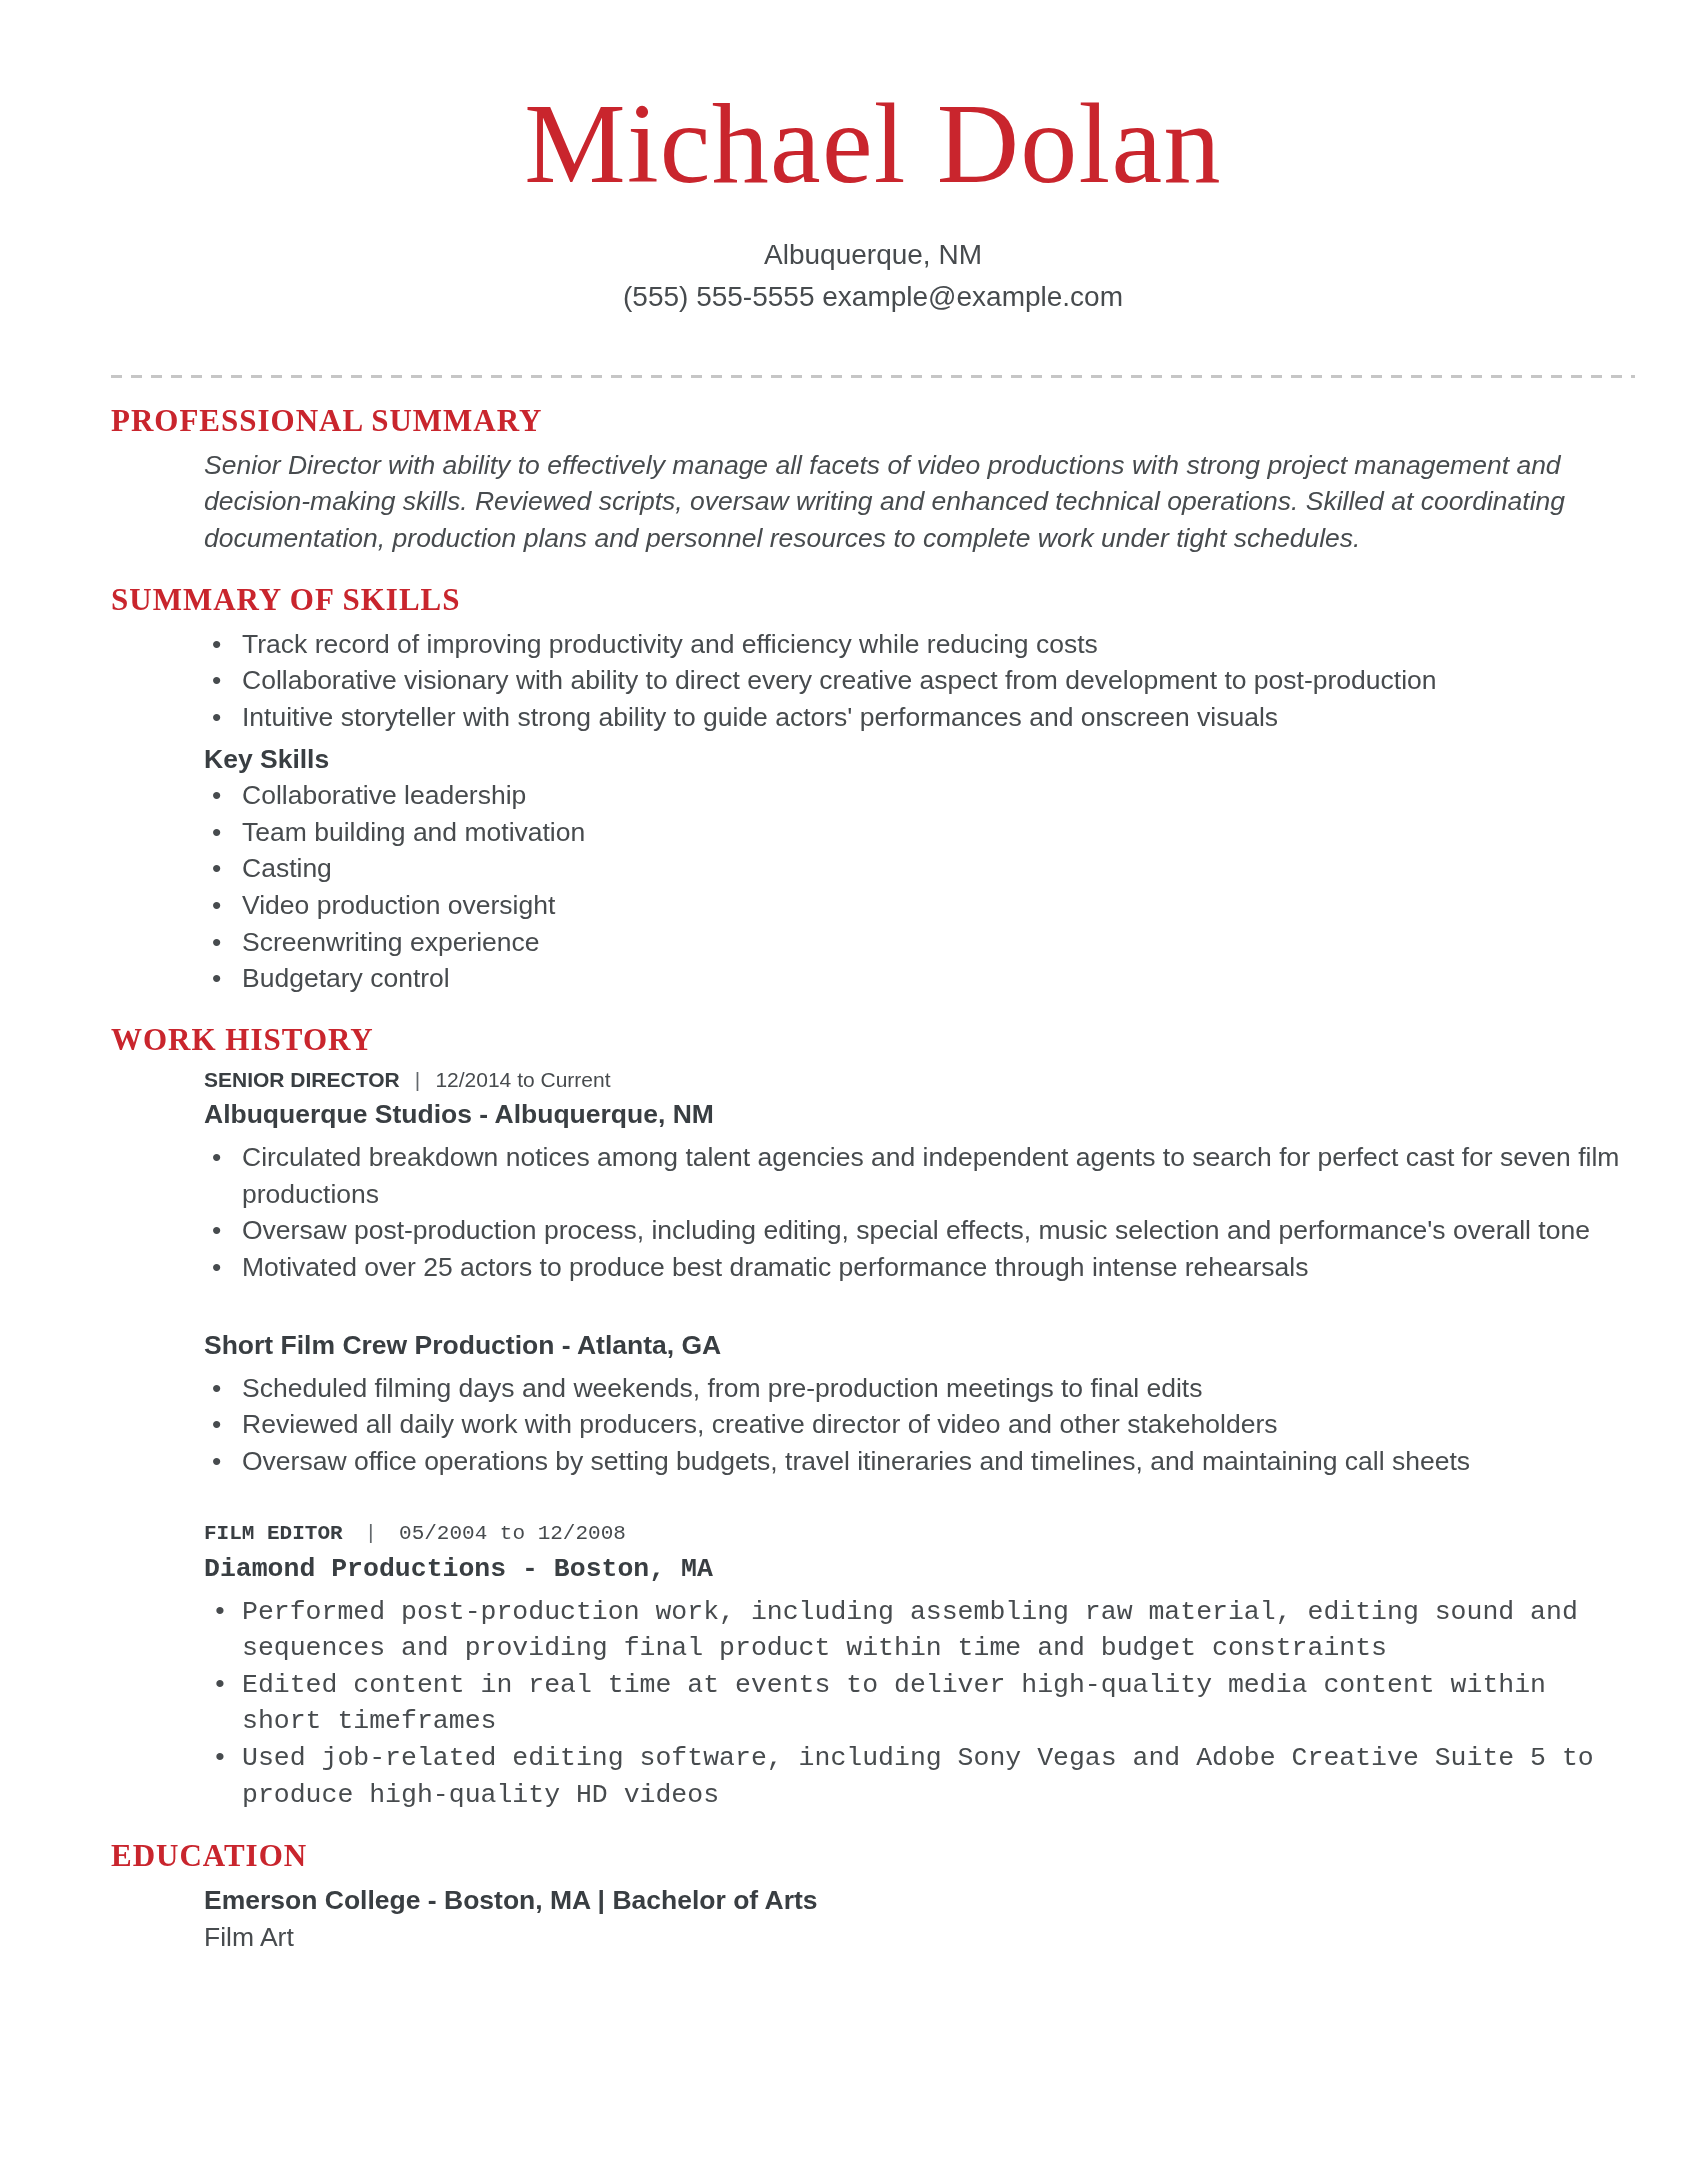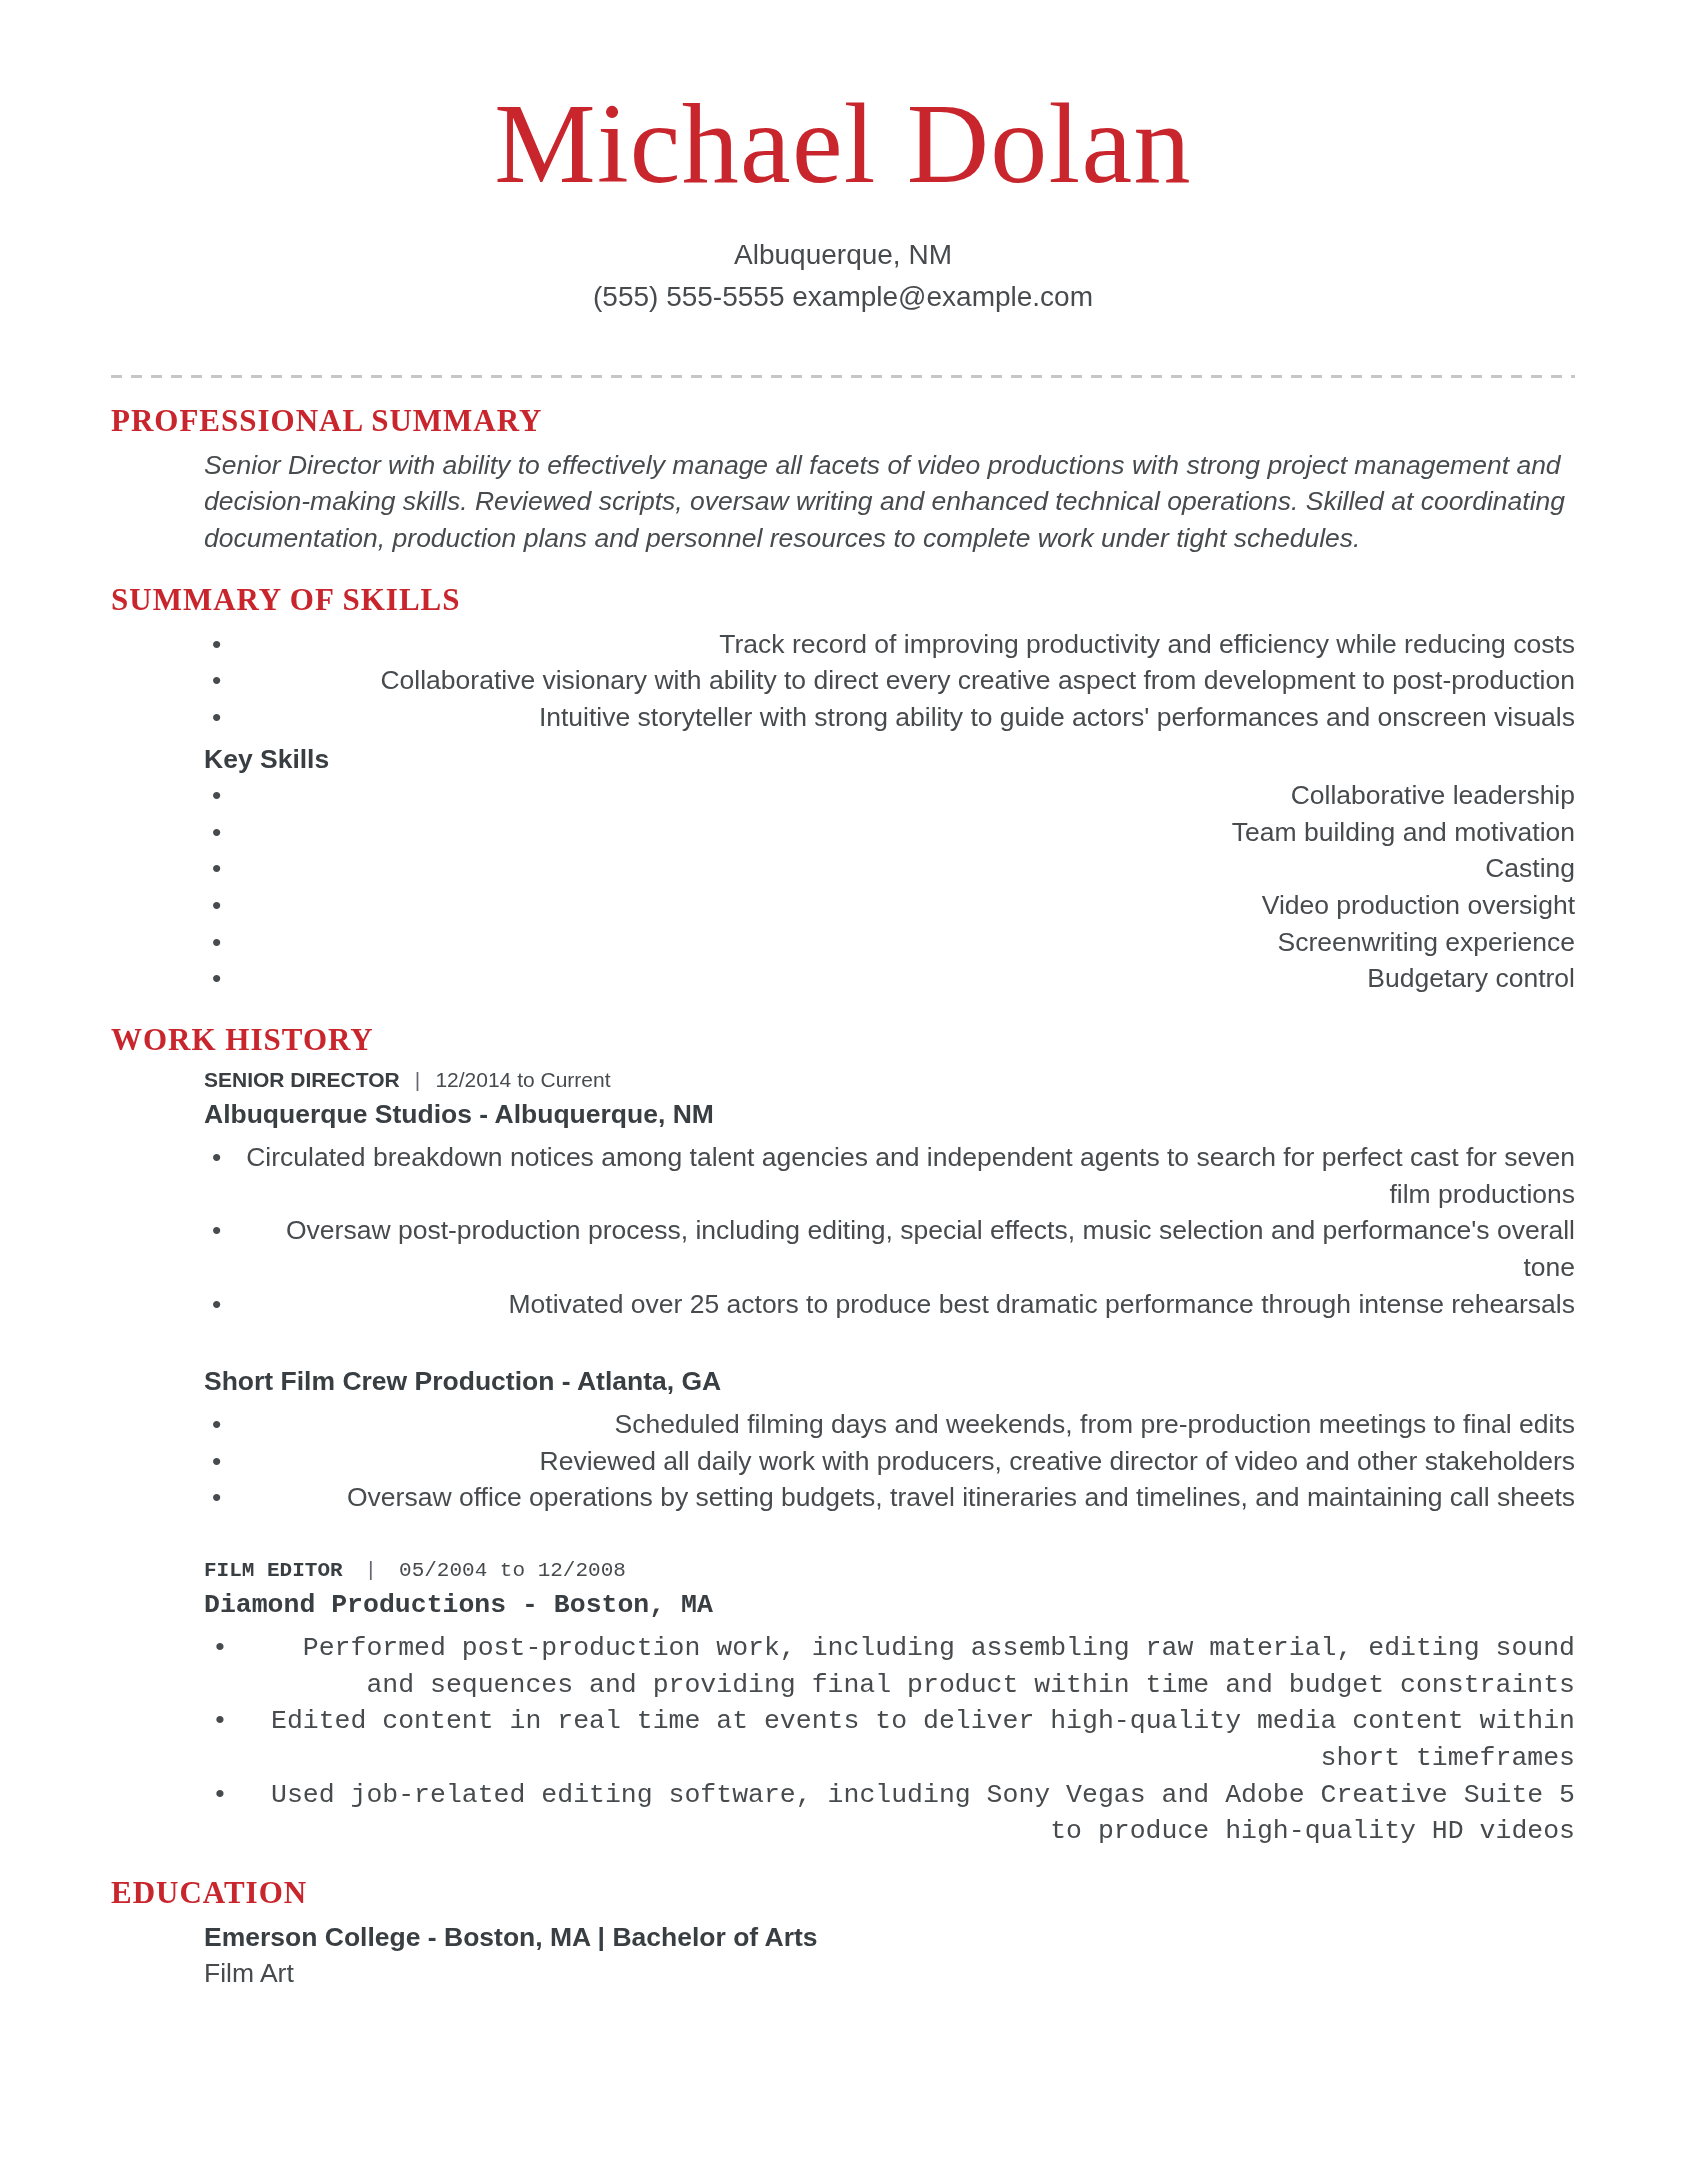--- a/index.html
+++ b/index.html
@@ -7,21 +7,21 @@
   body {
     width: 1687px;
     height: 2183px;
     font-family: "Liberation Sans", sans-serif;
     color: var(--body-color, #474b4e);
     overflow: hidden;
   }
   .page {
     width: 1687px;
     height: 2183px;
-    padding: 78px 112px 0 111px;
+    padding: 78px 52px 0 111px;
     overflow: hidden;
   }
 
   
   .name {
     font-family: "Liberation Serif", serif;
     font-weight: 400;
     font-size: 114px;
     line-height: 1.15;
     letter-spacing: 1.3px;
@@ -68,21 +68,20 @@
 
   ul.bullets {
     list-style: none;
     margin-left: 93px;
   }
   ul.bullets li {
     position: relative;
     padding-left: 38px;
     font-size: 26.5px;
     line-height: 1.38;
-    text-align: right;
   }
   ul.bullets li::before {
     content: "\2022";
     position: absolute;
     left: 8px;
     top: 0;
   }
 
   .key-skills-label {
     font-size: 26.5px;

